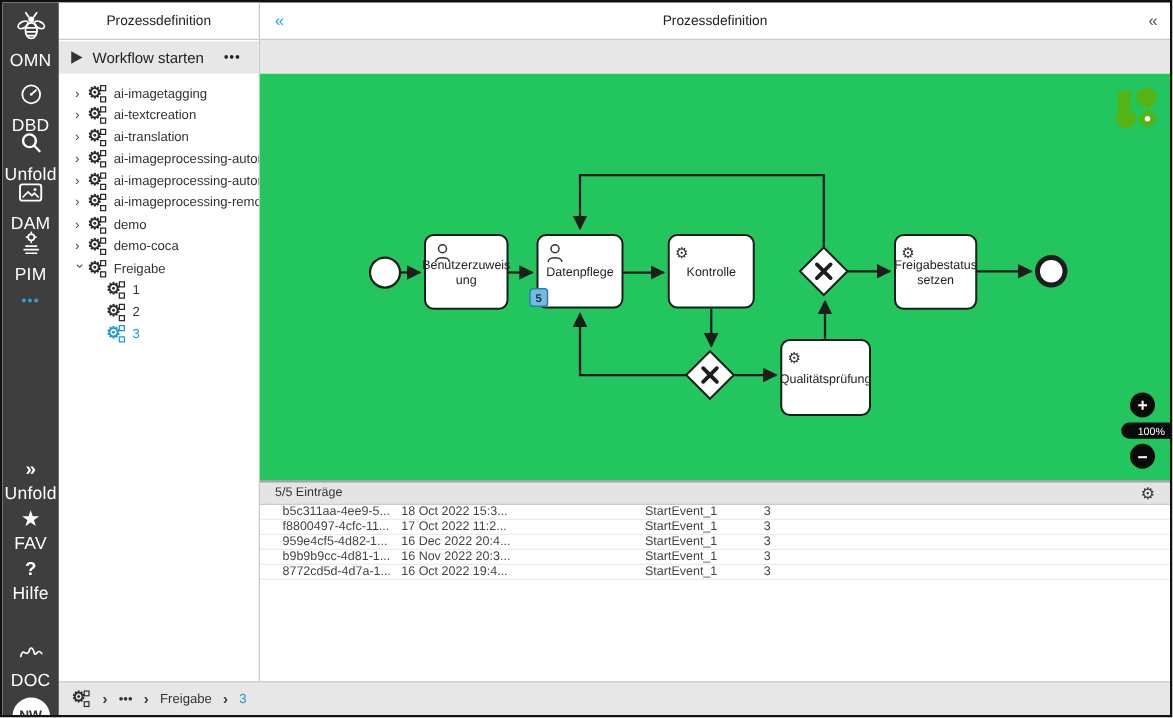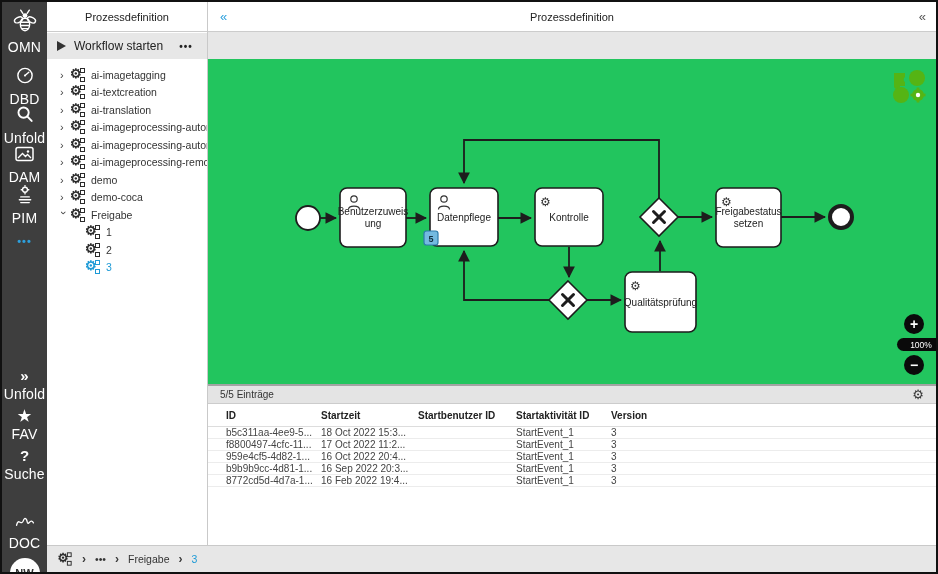--- a/index.html
+++ b/index.html
@@ -158,21 +158,21 @@
     <div class="side-item" style="top:366px">
       <span class="glyph">»</span>
       <span class="side-label">Unfold</span>
     </div>
     <div class="side-item" style="top:406px">
       <span class="glyph">★</span>
       <span class="side-label">FAV</span>
     </div>
     <div class="side-item" style="top:446px">
       <span class="glyph">?</span>
-      <span class="side-label">Suche</span>
+      <span class="side-label">Hilfe</span>
     </div>
     <div class="side-item" style="top:512px">
       <svg width="22" height="15" viewBox="0 0 22 16">
         <path d="M2,12 C4,3 7,14 9.5,6.5 C11,2.5 13,6 13.5,9 C14.5,13 17,4 20,9.5" stroke="#fff" fill="none" stroke-width="1.4" stroke-linecap="round"></path>
       </svg>
       <span class="side-label">DOC</span>
     </div>
     <div class="side-item" style="top:556px">
       <div class="avatar">NW</div>
     </div>
@@ -382,60 +382,53 @@
         <div class="zoom-btn">+</div>
         <div class="zoom-level">100%</div>
         <div class="zoom-btn">−</div>
       </div>
     </div>
 
     <div class="bottom-panel">
       <div class="summary-bar">
         <span>5/5 Einträge</span>
         <span class="summary-gear">⚙</span>
-      </div>
-      <div class="grid-row table-head">
-        <span>ID</span>
-        <span>Startzeit</span>
-        <span>Startbenutzer ID</span>
-        <span>Startaktivität ID</span>
-        <span>Version</span>
       </div>
       <div id="table-body">
           <div class="grid-row table-row">
             <span>b5c311aa-4ee9-5...</span>
             <span>18 Oct 2022 15:3...</span>
             <span></span>
             <span>StartEvent_1</span>
             <span>3</span>
           </div>
           <div class="grid-row table-row">
             <span>f8800497-4cfc-11...</span>
             <span>17 Oct 2022 11:2...</span>
             <span></span>
             <span>StartEvent_1</span>
             <span>3</span>
           </div>
           <div class="grid-row table-row">
             <span>959e4cf5-4d82-1...</span>
-            <span>16 Oct 2022 20:4...</span>
+            <span>16 Dec 2022 20:4...</span>
             <span></span>
             <span>StartEvent_1</span>
             <span>3</span>
           </div>
           <div class="grid-row table-row">
             <span>b9b9b9cc-4d81-1...</span>
-            <span>16 Sep 2022 20:3...</span>
+            <span>16 Nov 2022 20:3...</span>
             <span></span>
             <span>StartEvent_1</span>
             <span>3</span>
           </div>
           <div class="grid-row table-row">
             <span>8772cd5d-4d7a-1...</span>
-            <span>16 Feb 2022 19:4...</span>
+            <span>16 Oct 2022 19:4...</span>
             <span></span>
             <span>StartEvent_1</span>
             <span>3</span>
           </div>
         </div>
     </div>
   </section>
 
   <footer class="footer">
     <span class="gearset">

